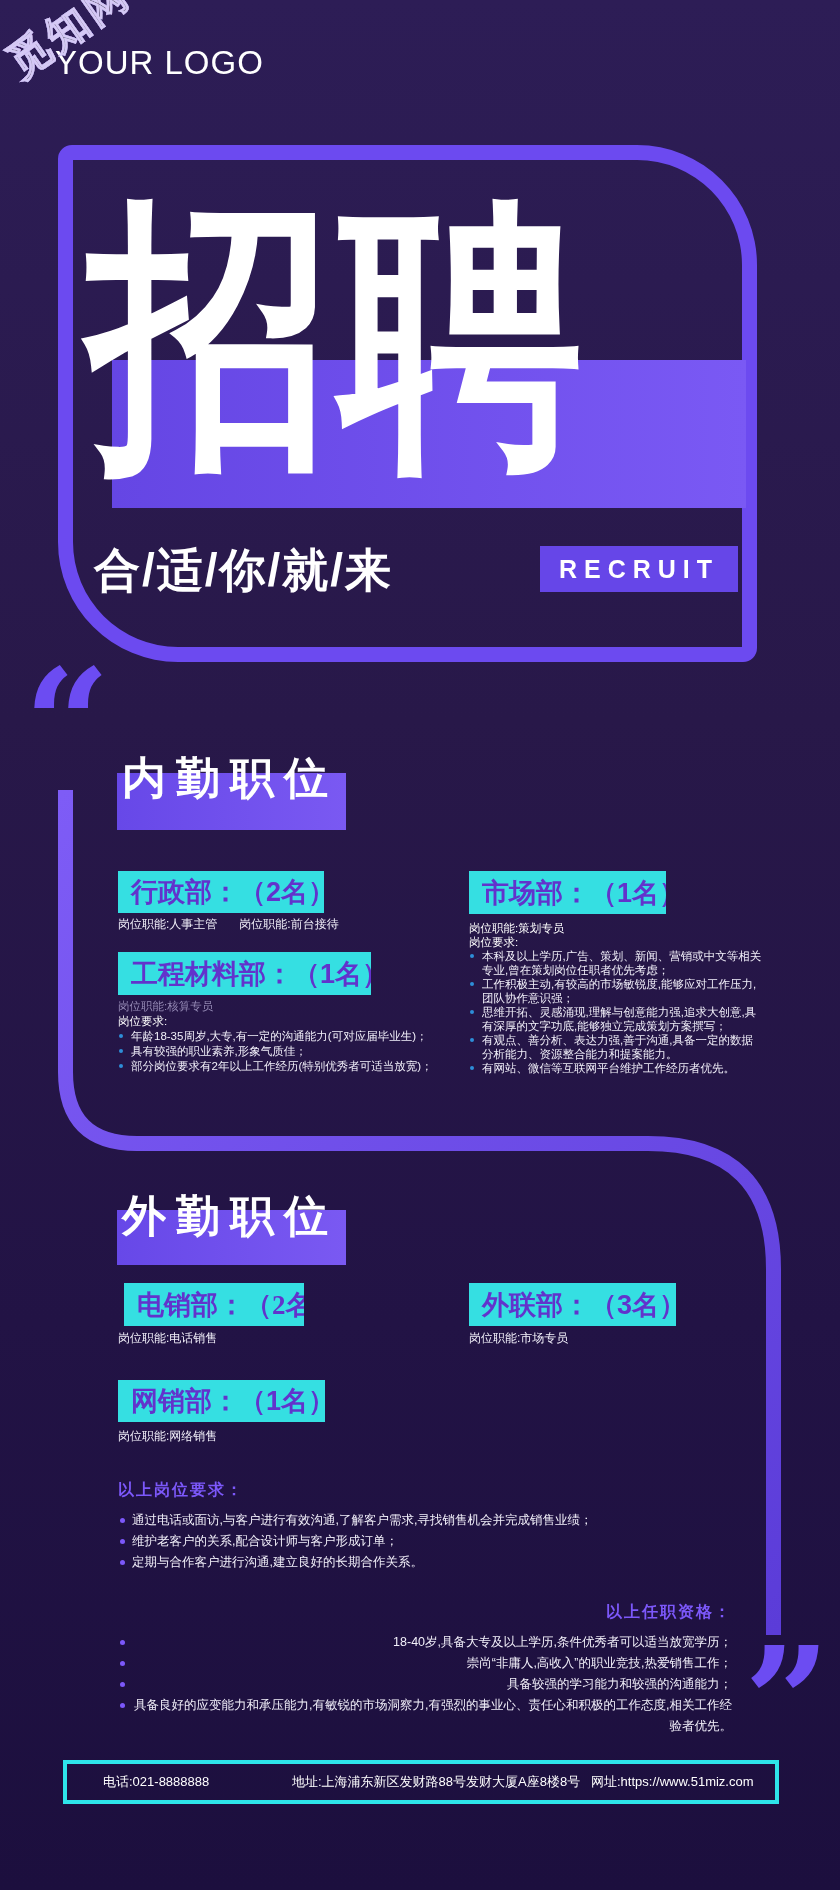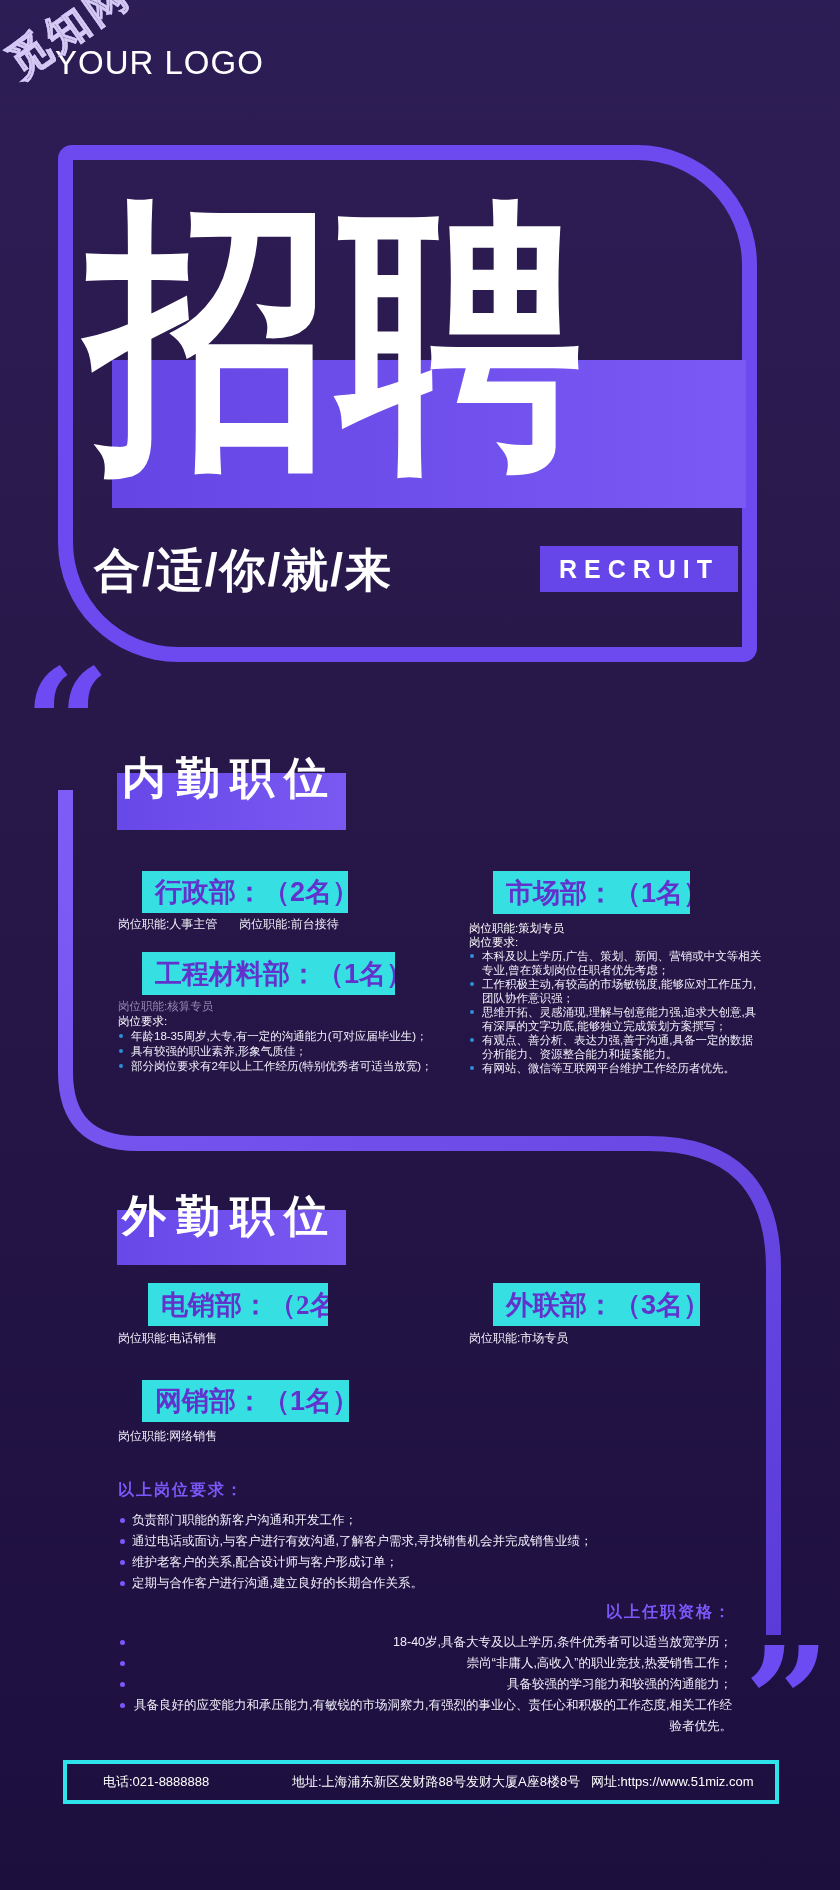--- a/index.html
+++ b/index.html
@@ -37,21 +37,21 @@
   svg.connector { left:0; top:0; width:840px; height:1890px; pointer-events:none; }
 
   .sec-band { width:229px; background:linear-gradient(90deg,#6748e8,#7a59f2); }
   .sec-band.s1 { left:117px; top:773px; height:57px; }
   .sec-band.s2 { left:117px; top:1210px; height:55px; }
   .sec-title { color:#fff; font-size:44px; line-height:52px; font-weight:800; letter-spacing:10px; white-space:nowrap; }
   .sec-title.s1 { left:122px; top:752px; }
   .sec-title.s2 { left:122px; top:1190px; }
 
   .cyan-box { background:#35dfe2; color:#6233cc; font-weight:800; font-size:27px;
-    display:flex; align-items:center; padding-left:13px; white-space:nowrap; overflow:hidden;margin-left:24px; }
+    display:flex; align-items:center; padding-left:13px; white-space:nowrap; overflow:hidden; }
   .b1 { left:118px; top:871px; width:206px; height:42px; }
   .b2 { left:469px; top:871px; width:197px; height:43px; }
   .b3 { left:118px; top:952px; width:253px; height:43px; }
   .b4 { left:124px; top:1283px; width:180px; height:43px;font-family:Liberation Serif, serif; }
   .b5 { left:469px; top:1283px; width:207px; height:43px; }
   .b6 { left:118px; top:1380px; width:207px; height:42px; }
 
   .small { font-size:12px; color:#f2f0fa; }
   .roles-row { left:118px; top:916px; display:flex; gap:22px; white-space:nowrap; }
 
@@ -157,21 +157,20 @@
 
   <div class="abs cyan-box b5">外联部：（3名）</div>
   <div class="abs small" style="left:469px; top:1330px;">岗位职能:市场专员</div>
 
   <div class="abs cyan-box b6">网销部：（1名）</div>
   <div class="abs small" style="left:118px; top:1428px;">岗位职能:网络销售</div>
 
   <div class="abs req-block">
     <div class="req-head">以上岗位要求：</div>
     <ul class="blist">
-      <li>负责部门职能的新客户沟通和开发工作；</li>
       <li>通过电话或面访,与客户进行有效沟通,了解客户需求,寻找销售机会并完成销售业绩；</li>
       <li>维护老客户的关系,配合设计师与客户形成订单；</li>
       <li>定期与合作客户进行沟通,建立良好的长期合作关系。</li>
     </ul>
   </div>
 
   <div class="abs qual-block">
     <div class="req-head">以上任职资格：</div>
     <ul class="blist">
       <li>18-40岁,具备大专及以上学历,条件优秀者可以适当放宽学历；</li>

